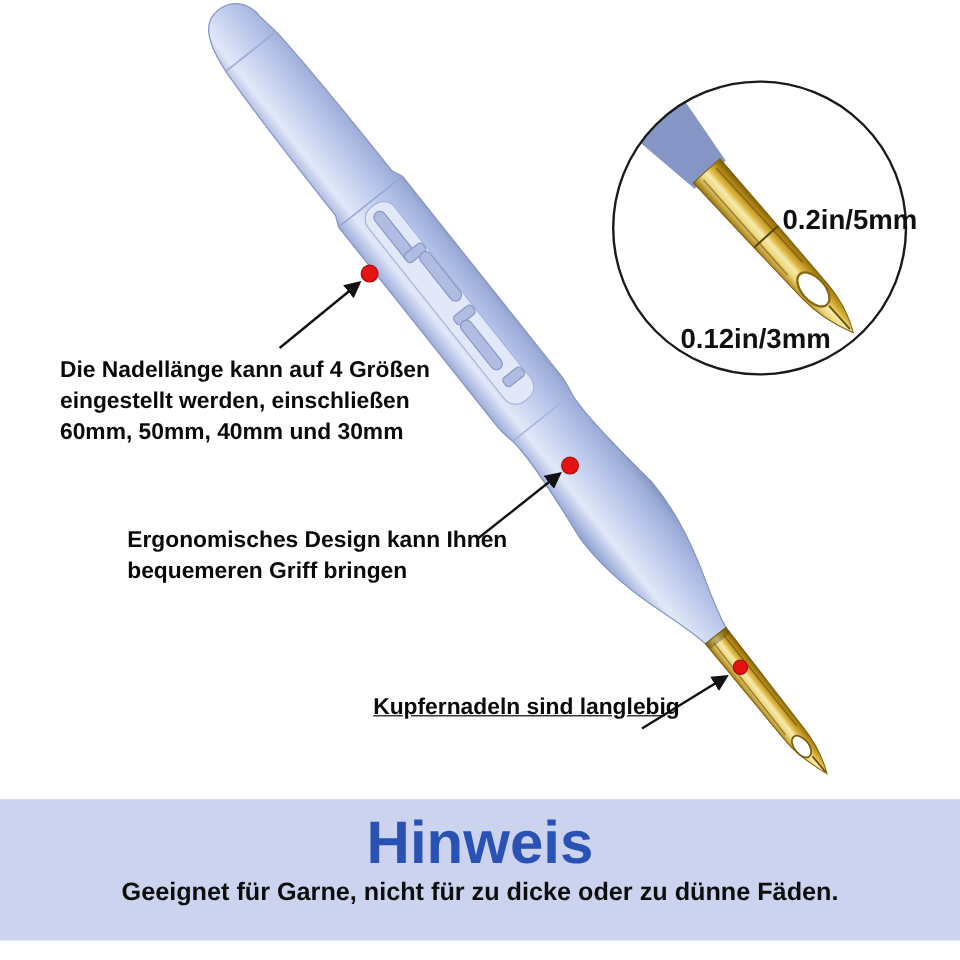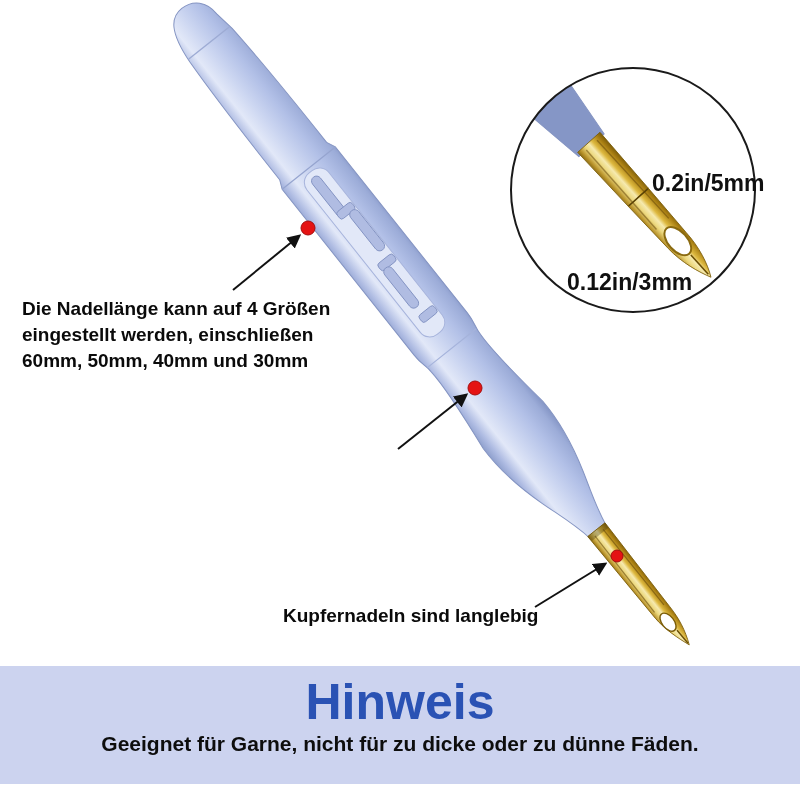--- a/index.html
+++ b/index.html
@@ -3,25 +3,25 @@
 <meta charset="utf-8">
 <style>
   html,body{margin:0;padding:0;background:#ffffff;}
   #stage{
     position:relative;width:800px;height:784px;background:#ffffff;overflow:hidden;
     font-family:"Liberation Sans", sans-serif;
   }
   #scene{position:absolute;left:0;top:0;}
   .ann{
     position:absolute;font-weight:bold;font-size:19px;line-height:26px;
-    color:#0a0a0a;white-space:pre-line;letter-spacing:0;
+    color:#0a0a0a;white-space:pre-line;letter-spacing:0;margin-left:28px;
   }
   #ann-needle-length{left:22px;top:296px;}
   #ann-ergonomic{left:78px;top:438px;}
-  #ann-copper{left:283px;top:603px;}
+  #ann-copper{left:283px;top:577px;text-decoration:underline;}
   .inset-label{
     font-family:"Liberation Sans", sans-serif;font-weight:bold;font-size:23px;fill:#101010;
   }
   #banner{
     position:absolute;left:0;top:666px;width:800px;height:134px;
     background:#ccd3ef;text-align:center;
   }
   #banner-title{
     font-weight:bold;font-size:50px;line-height:56px;margin-top:8px;color:#2a52b4;
   }
@@ -155,20 +155,22 @@
     <g fill="#e51313" stroke="#a50d0d" stroke-width="1">
       <circle cx="308" cy="228" r="7"></circle>
       <circle cx="475" cy="388" r="7"></circle>
       <circle cx="617" cy="556" r="6"></circle>
     </g>
   </svg>
 
   <div class="ann" id="ann-needle-length">Die Nadellänge kann auf 4 Größen
 eingestellt werden, einschließen
 60mm, 50mm, 40mm und 30mm</div>
+  <div class="ann" id="ann-ergonomic">Ergonomisches Design kann Ihnen
+bequemeren Griff bringen</div>
   <div class="ann" id="ann-copper">Kupfernadeln sind langlebig</div>
 
   <div id="banner">
     <div id="banner-title">Hinweis</div>
     <div class="banner-line">Geeignet für Garne, nicht für zu dicke oder zu dünne Fäden.</div>
   </div>
 
 </div>
 
 </body></html>

